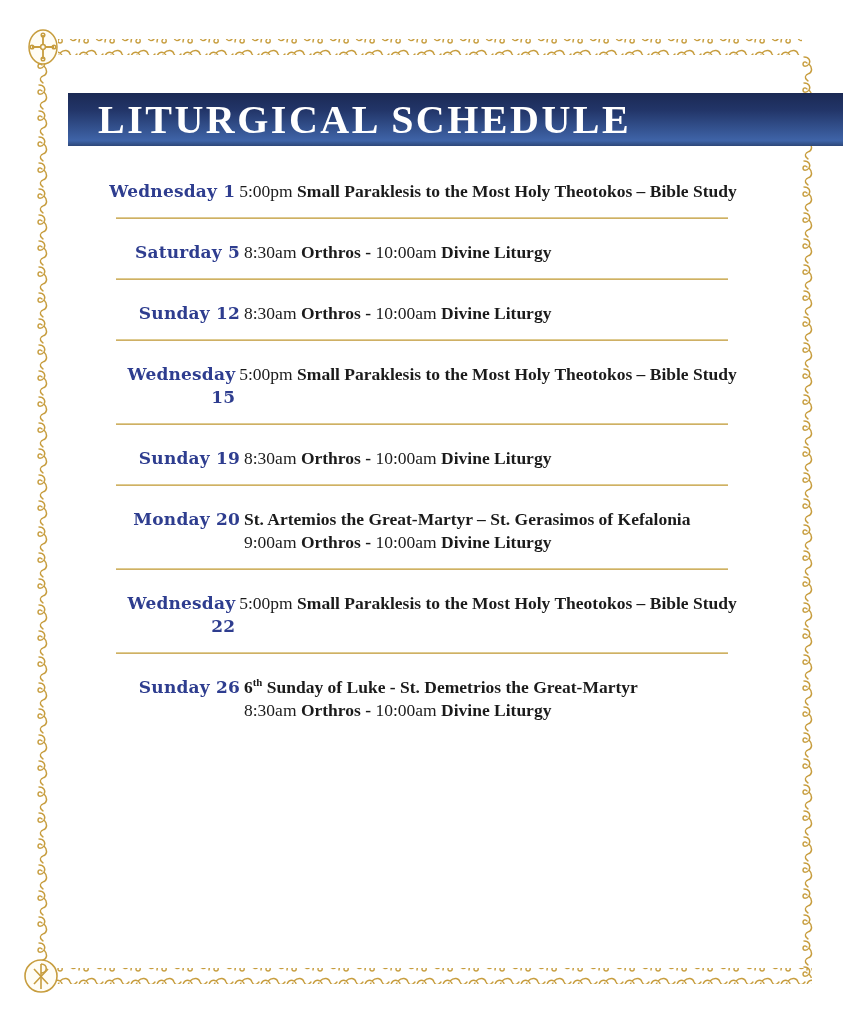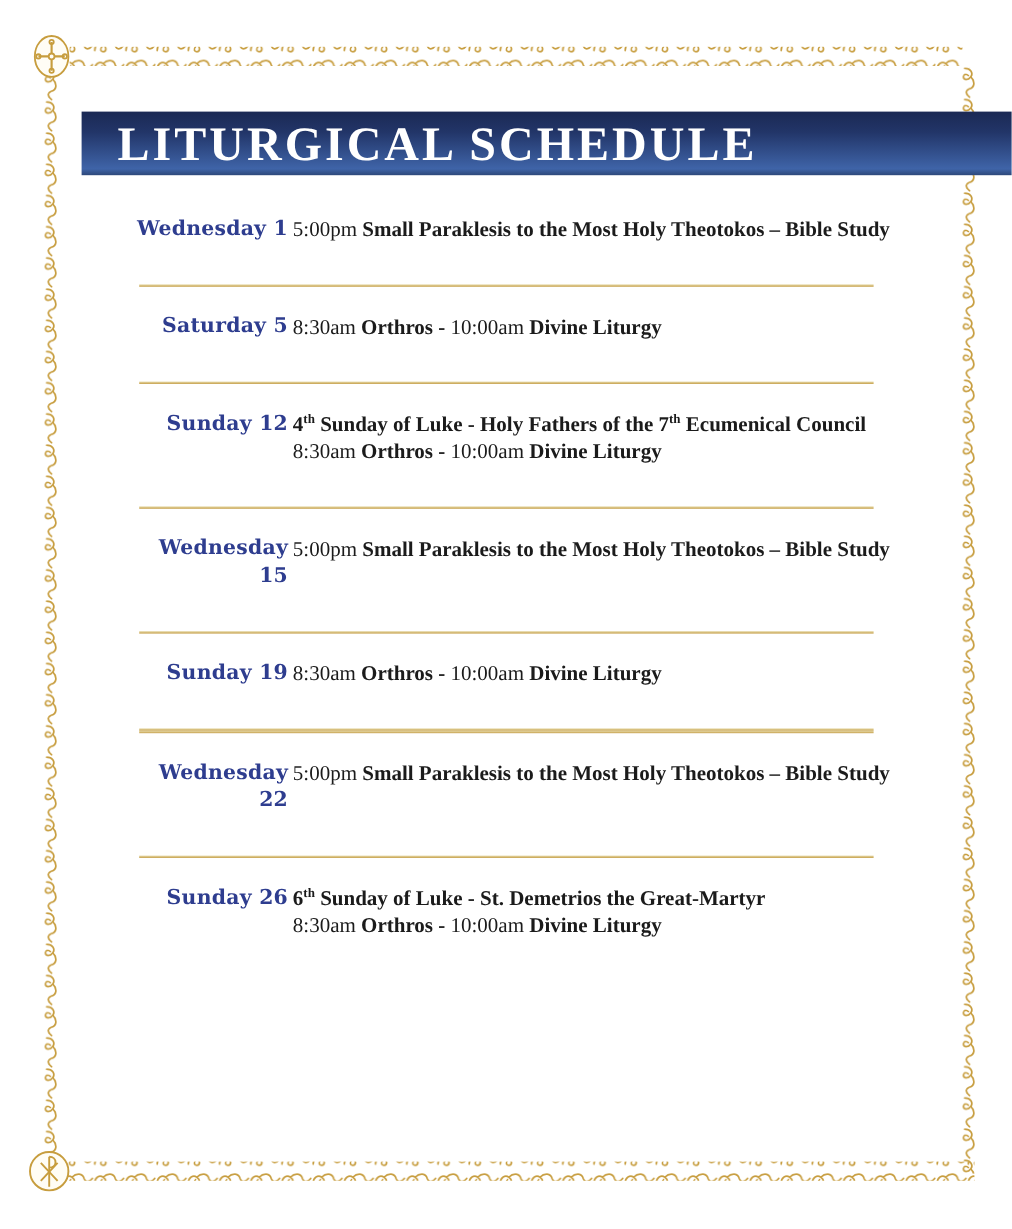--- a/index.html
+++ b/index.html
@@ -20,21 +20,21 @@
   }
   .banner-title{
     color:#ffffff;font-family:"Liberation Serif", serif;font-weight:bold;
     font-size:40px;letter-spacing:2.5px;white-space:nowrap;
   }
 
   
   .schedule{
     position:absolute;left:104px;top:158px;width:628px;
   }
-  .row{display:flex;align-items:flex-start;padding:22px 0 34px 0;}
+  .row{display:flex;align-items:flex-start;padding:22px 0 14px 0;justify-content:center;}
   .date-cell{
     width:136px;flex:0 0 136px;text-align:right;
     font-family:"DejaVu Serif","Liberation Serif",serif;
     font-weight:bold;color:#2e3d8f;font-size:17px;line-height:23px;
     letter-spacing:0.2px;
   }
   .desc-cell{
     margin-left:4px;flex:1;
     color:#1b1b1b;font-size:17.5px;line-height:23px;
   }
@@ -101,39 +101,45 @@
     <div class="row">
       <div class="date-cell">Saturday 5</div>
       <div class="desc-cell">
         <div class="desc-line"><span>8:30am </span><span class="seg-bold">Orthros - </span><span>10:00am </span><span class="seg-bold">Divine Liturgy</span></div>
       </div>
     </div>
     <hr class="separator">
     <div class="row">
       <div class="date-cell">Sunday 12</div>
       <div class="desc-cell">
-        <div class="desc-line"><span class="seg-bold">4</span><span class="seg-bold seg-sup">th</span><span class="seg-bold"> Sunday of Luke - Holy Fathers of the 7</span><span class="seg-bold seg-sup">th</span><span class="seg-bold"> Ecumenical Council</span></div>
         <div class="desc-line"><span>8:30am </span><span class="seg-bold">Orthros - </span><span>10:00am </span><span class="seg-bold">Divine Liturgy</span></div>
       </div>
     </div>
     <hr class="separator">
     <div class="row">
       <div class="date-cell">Wednesday 15</div>
       <div class="desc-cell">
         <div class="desc-line"><span>5:00pm </span><span class="seg-bold">Small Paraklesis to the Most Holy Theotokos – Bible Study</span></div>
       </div>
     </div>
     <hr class="separator">
     <div class="row">
       <div class="date-cell">Sunday 19</div>
       <div class="desc-cell">
         <div class="desc-line"><span>8:30am </span><span class="seg-bold">Orthros - </span><span>10:00am </span><span class="seg-bold">Divine Liturgy</span></div>
       </div>
     </div>
     <hr class="separator">
+    <div class="row">
+      <div class="date-cell">Monday 20</div>
+      <div class="desc-cell">
+        <div class="desc-line"><span class="seg-bold">St. Artemios the Great-Martyr – St. Gerasimos of Kefalonia</span></div>
+        <div class="desc-line"><span>9:00am </span><span class="seg-bold">Orthros - </span><span>10:00am </span><span class="seg-bold">Divine Liturgy</span></div>
+      </div>
+    </div>
     <hr class="separator">
     <div class="row">
       <div class="date-cell">Wednesday 22</div>
       <div class="desc-cell">
         <div class="desc-line"><span>5:00pm </span><span class="seg-bold">Small Paraklesis to the Most Holy Theotokos – Bible Study</span></div>
       </div>
     </div>
     <hr class="separator">
     <div class="row">
       <div class="date-cell">Sunday 26</div>

